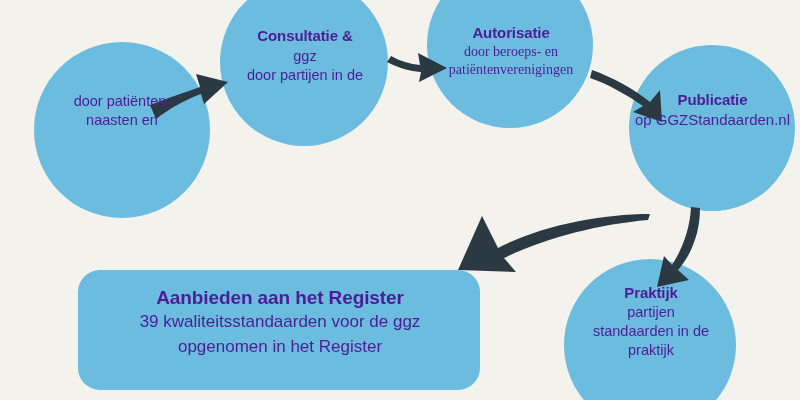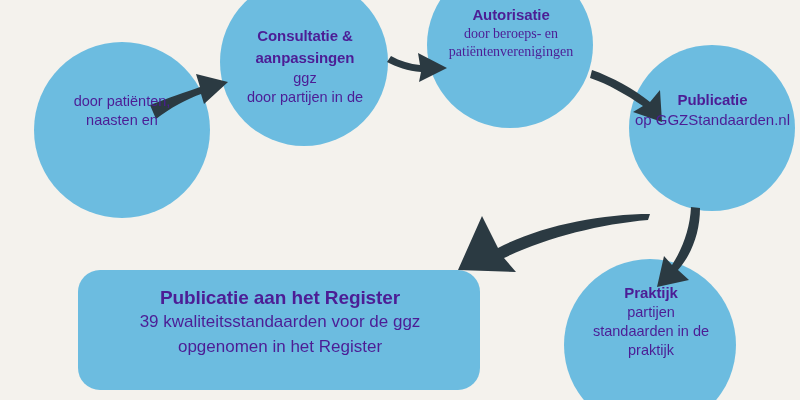--- a/index.html
+++ b/index.html
@@ -37,21 +37,21 @@
     line-height: 1.45;
   }
   .node-sub {
     display: block;
     font-size: 14.5px;
     font-weight: normal;
   }
   
   #t-creatie   { left: 32px;  top: 92px;  width: 180px; }
   #t-consult   { left: 215px; top: 25px;  width: 180px; }
-  #t-autor     { left: 415px; top: 5px;  width: 192px; }
+  #t-autor     { left: 415px; top: 23px;  width: 192px; }
   #t-public    { left: 620px; top: 90px;  width: 185px; }
   #t-praktijk  { left: 560px; top: 283px; width: 182px; }
   #t-register  { left: 82px;  top: 285px; width: 396px; }
 
   #t-register .node-title  { font-size: 19px; }
   #t-register .node-sub    { font-size: 17px; line-height: 1.45; }
   #t-autor .node-sub       { font-size: 14px; font-family: Liberation Serif, serif; }
   #t-public .node-sub      { font-size: 15px; }
 </style>
 </head>
@@ -82,21 +82,20 @@
            C 545,238 600,224 648,220 Z"></path>
 </svg>
 
 <div class="node-text" id="t-creatie">
   <span class="node-sub">door  patiënten,</span>
   <span class="node-sub">naasten en</span>
 </div>
 
 <div class="node-text" id="t-consult">
   <span class="node-title two-line">Consultatie &amp;</span>
-  <span class="node-title two-line">aanpassingen</span>
   <span class="node-sub">ggz</span>
   <span class="node-sub">door partijen in de</span>
 </div>
 
 <div class="node-text" id="t-autor">
   <span class="node-title">Autorisatie</span>
   <span class="node-sub">door beroeps- en</span>
   <span class="node-sub">patiëntenverenigingen</span>
 </div>
 
@@ -106,16 +105,16 @@
 </div>
 
 <div class="node-text" id="t-praktijk">
   <span class="node-title">Praktijk</span>
   <span class="node-sub">partijen</span>
   <span class="node-sub">standaarden in de</span>
   <span class="node-sub">praktijk</span>
 </div>
 
 <div class="node-text" id="t-register">
-  <span class="node-title">Publicatie aan het Register</span>
+  <span class="node-title">Aanbieden aan het Register</span>
   <span class="node-sub">39 kwaliteitsstandaarden  voor de ggz</span>
   <span class="node-sub">opgenomen in het Register</span>
 </div>
 
 </body></html>

